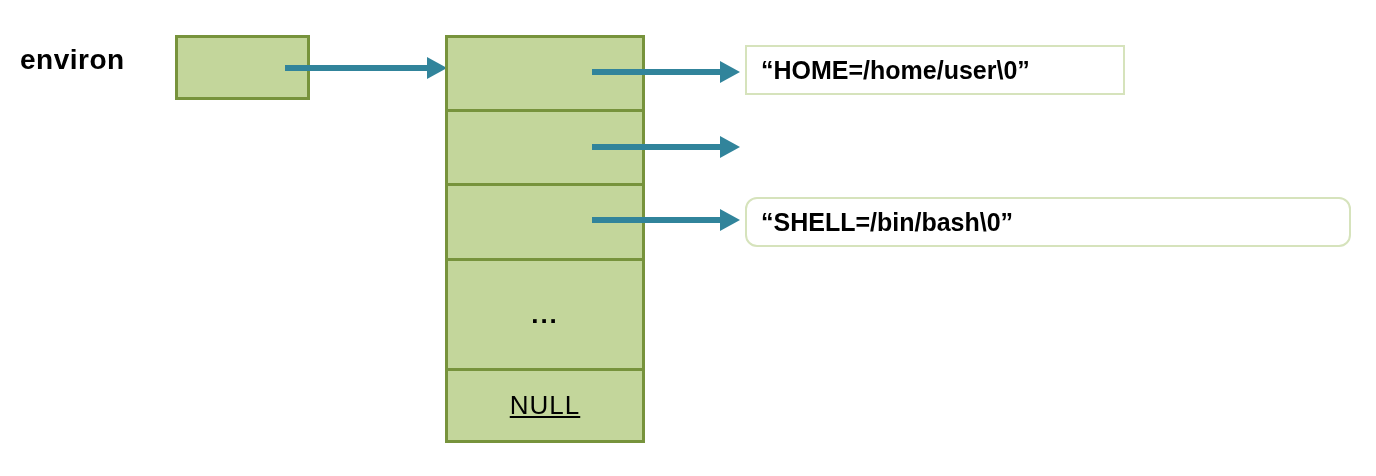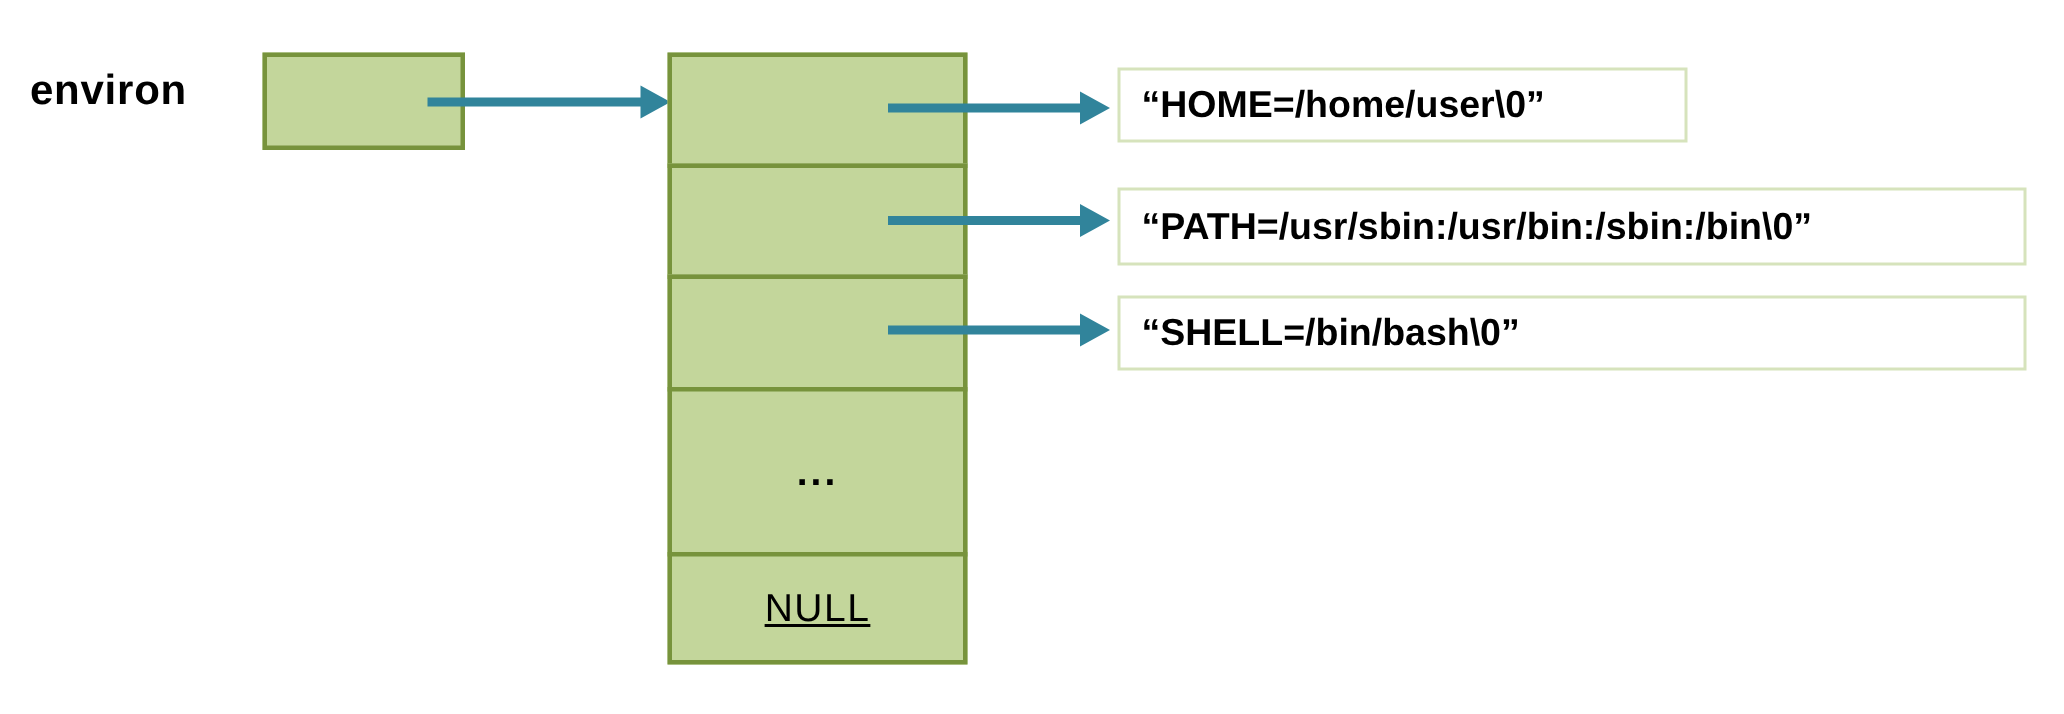--- a/index.html
+++ b/index.html
@@ -84,21 +84,21 @@
     display: flex;
     align-items: center;
     padding-left: 14px;
     font-size: 25px;
     font-weight: 700;
     color: var(--text, #000000);
     white-space: nowrap;
   }
   .sbox-0 { left: 745px; top: 45px;  width: 380px; height: 50px; text-align: right; }
   .sbox-1 { left: 745px; top: 125px; width: 606px; height: 52px; }
-  .sbox-2 { left: 745px; top: 197px; width: 606px; height: 50px; }
+  .sbox-2 { left: 745px; top: 197px; width: 606px; height: 50px; border-radius: 12px; }
 </style>
 </head>
 <body>
 
 <div class="canvas">
 
   <div class="environ-label">environ</div>
 
   <div class="gbox pointer-box"></div>
 
@@ -120,16 +120,15 @@
   <div class="arrow arrow-row-1">
     <div class="arrow-line"></div>
     <div class="arrow-head"></div>
   </div>
   <div class="arrow arrow-row-2">
     <div class="arrow-line"></div>
     <div class="arrow-head"></div>
   </div>
 
   <div class="sbox sbox-0">“HOME=/home/user\0”</div>
-  <div class="sbox sbox-1">“PATH=/usr/sbin:/usr/bin:/sbin:/bin\0”</div>
   <div class="sbox sbox-2">“SHELL=/bin/bash\0”</div>
 
 </div>
 
 </body></html>

